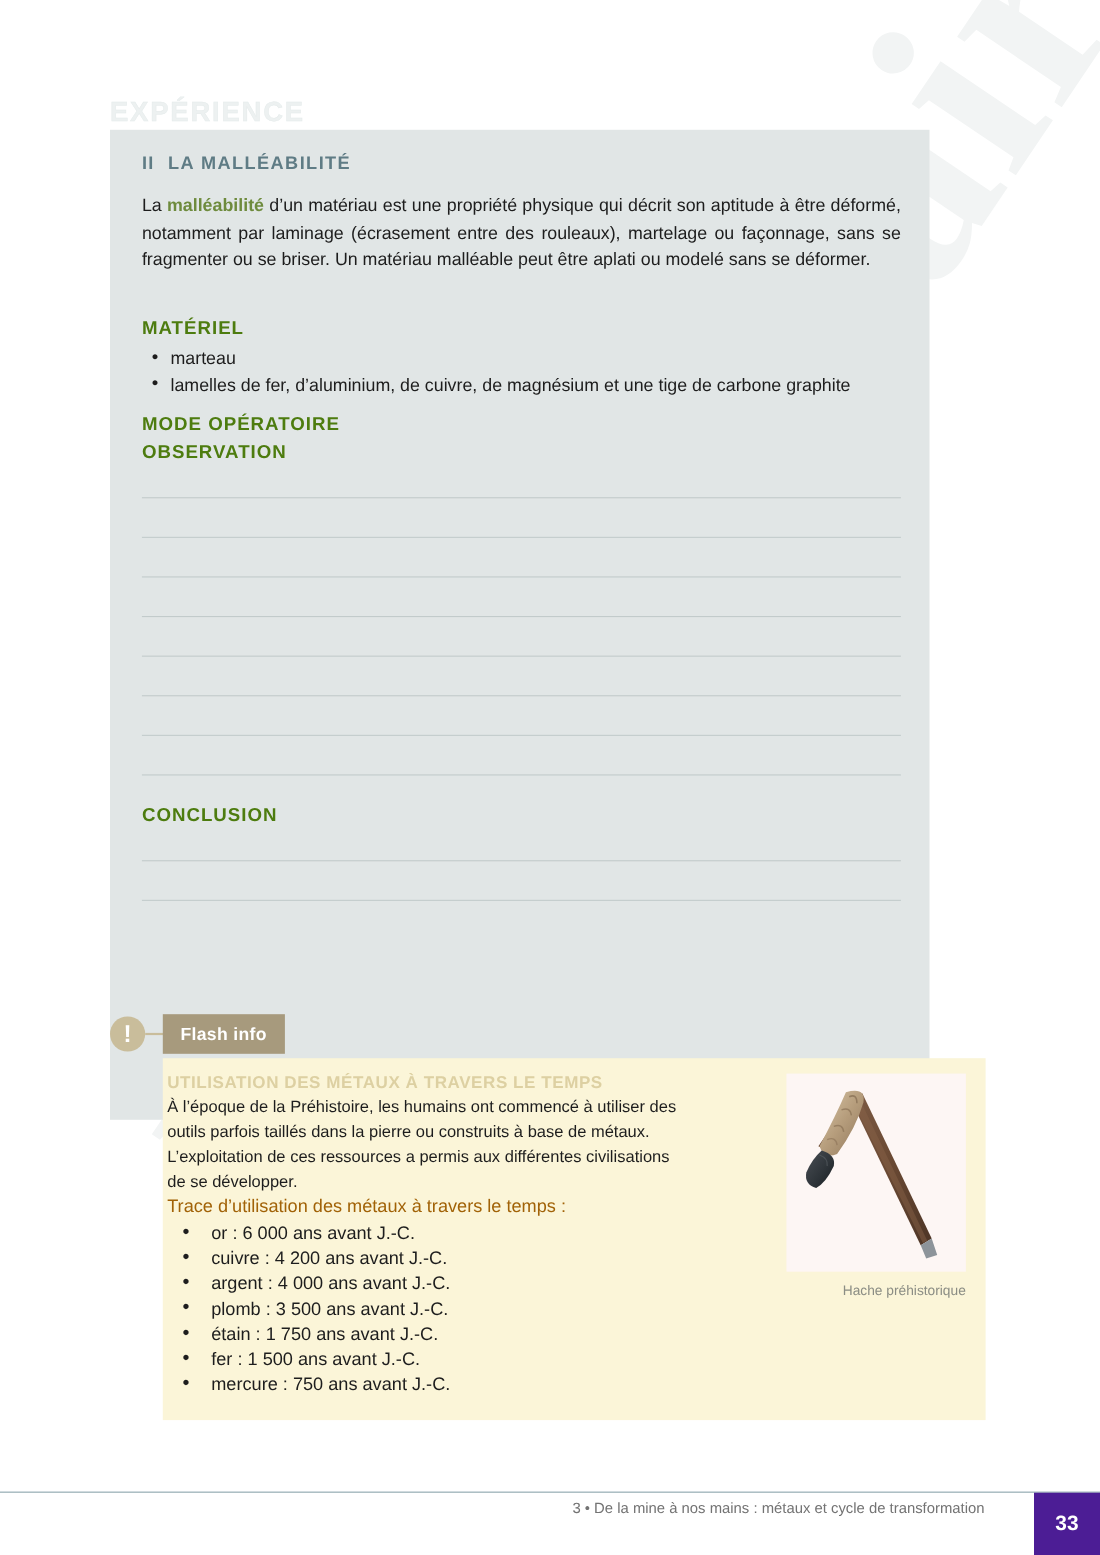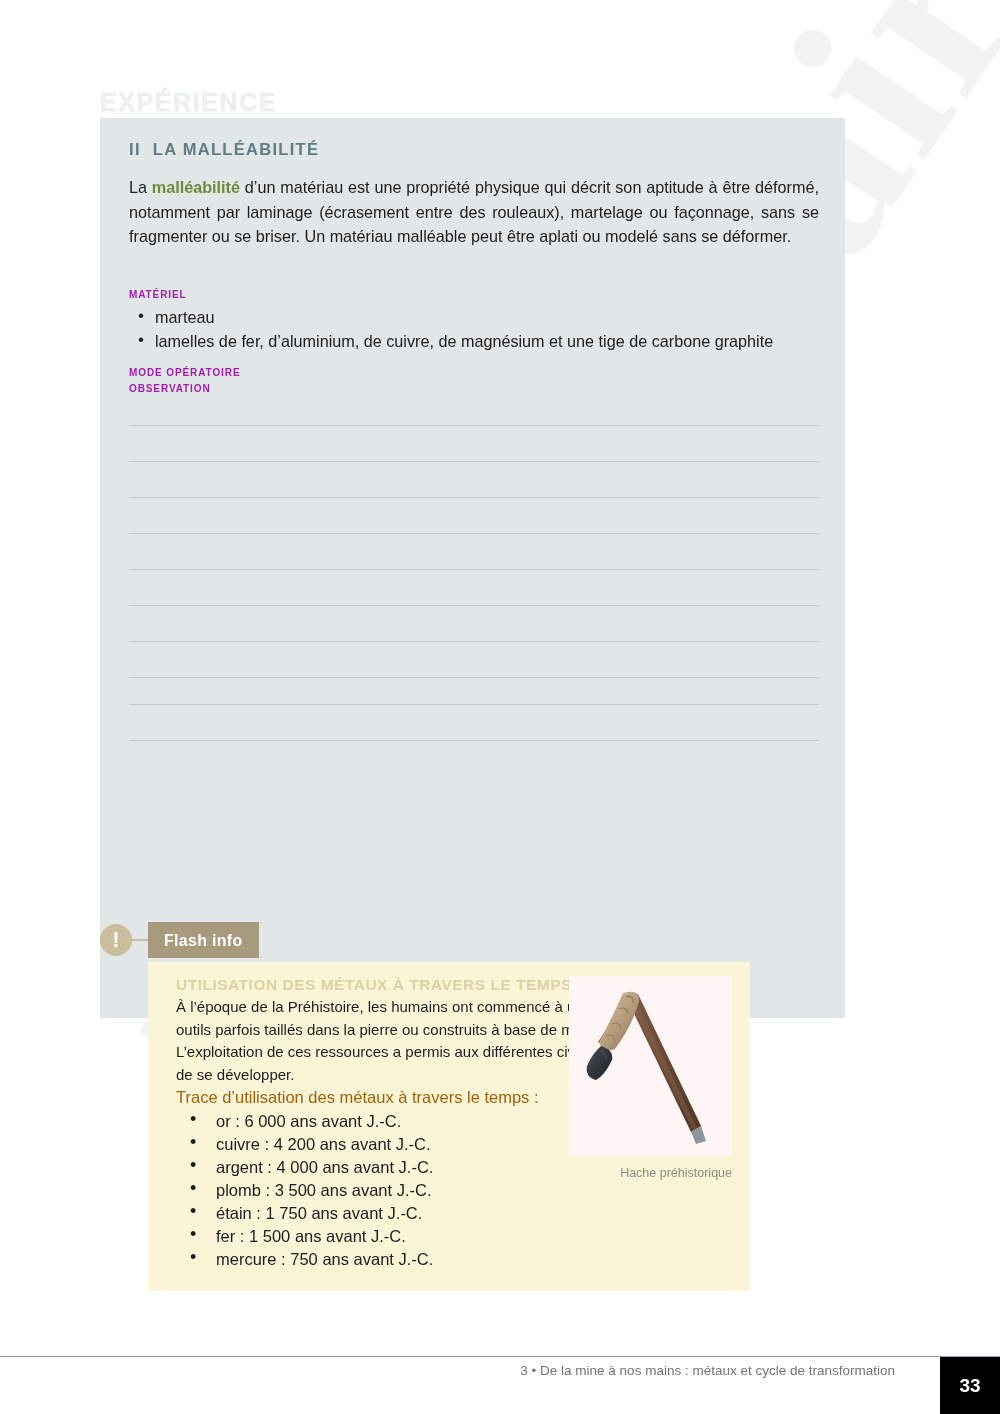--- a/index.html
+++ b/index.html
@@ -89,24 +89,24 @@
     font-size: 16.2px;
     line-height: 24.5px;
     text-align: justify;
     margin: 0 0 40px 0;
     color: #1d1d1d;
     max-width: 700px;
   }
   .hl-green { color: #6e8b3d; font-weight: 700; }
 
   .label {
-    font-size: 10px;
+    font-size: 17px;
     font-weight: 700;
     letter-spacing: 0.9px;
-    color: #a21caf;
+    color: #4d7c0f;
     margin: 0 0 5px 0;
   }
 
   ul.mat-list {
     list-style: none;
     margin: 0 0 14px 0;
     padding: 0;
   }
   ul.mat-list li {
     position: relative;
@@ -203,24 +203,24 @@
     color: #ffffff;
     font-size: 16px;
     font-weight: 700;
     padding: 10px 16px 8px 16px;
     letter-spacing: 0.3px;
   }
   .flash-body {
     position: relative;
     margin-left: 48px;
     background: #fbf5d8;
-    padding: 14px 18px 20px 28px;
+    padding: 14px 18px 20px 4px;
     min-height: 268px;
     box-sizing: border-box;
-    width: 602px;
+    width: 748px;
   }
   .flash-title {
     font-size: 15.5px;
     font-weight: 700;
     letter-spacing: 0.5px;
     color: #ddd0a2;
     margin: 0 0 2px 0;
   }
   .flash-text {
     font-size: 15px;
@@ -296,21 +296,21 @@
     color: #737373;
     z-index: 3;
     font-family: "Liberation Sans", sans-serif;
   }
   .page-number-box {
     position: absolute;
     left: 940px;
     top: 1357px;
     width: 60px;
     height: 57px;
-    background: #000000;
+    background: #4c1d95;
     color: #ffffff;
     display: flex;
     align-items: center;
     justify-content: center;
     font-size: 19px;
     font-weight: 700;
     z-index: 3;
   }
 </style>
 </head>
@@ -356,20 +356,21 @@
         <div class="rule-gap"></div>
         <div class="rule-line"></div>
         <div class="rule-gap"></div>
         <div class="rule-line"></div>
         <div class="rule-gap"></div>
         <div class="rule-line"></div>
         <div class="rule-gap"></div>
         <div class="rule-line"></div>
       </div>
 
+      <div class="label conclusion-label">CONCLUSION</div>
       <div class="rules">
         <div class="rule-gap-first"></div>
         <div class="rule-line"></div>
         <div class="rule-gap"></div>
         <div class="rule-line"></div>
       </div>
 
     </div>
   </div>
 

